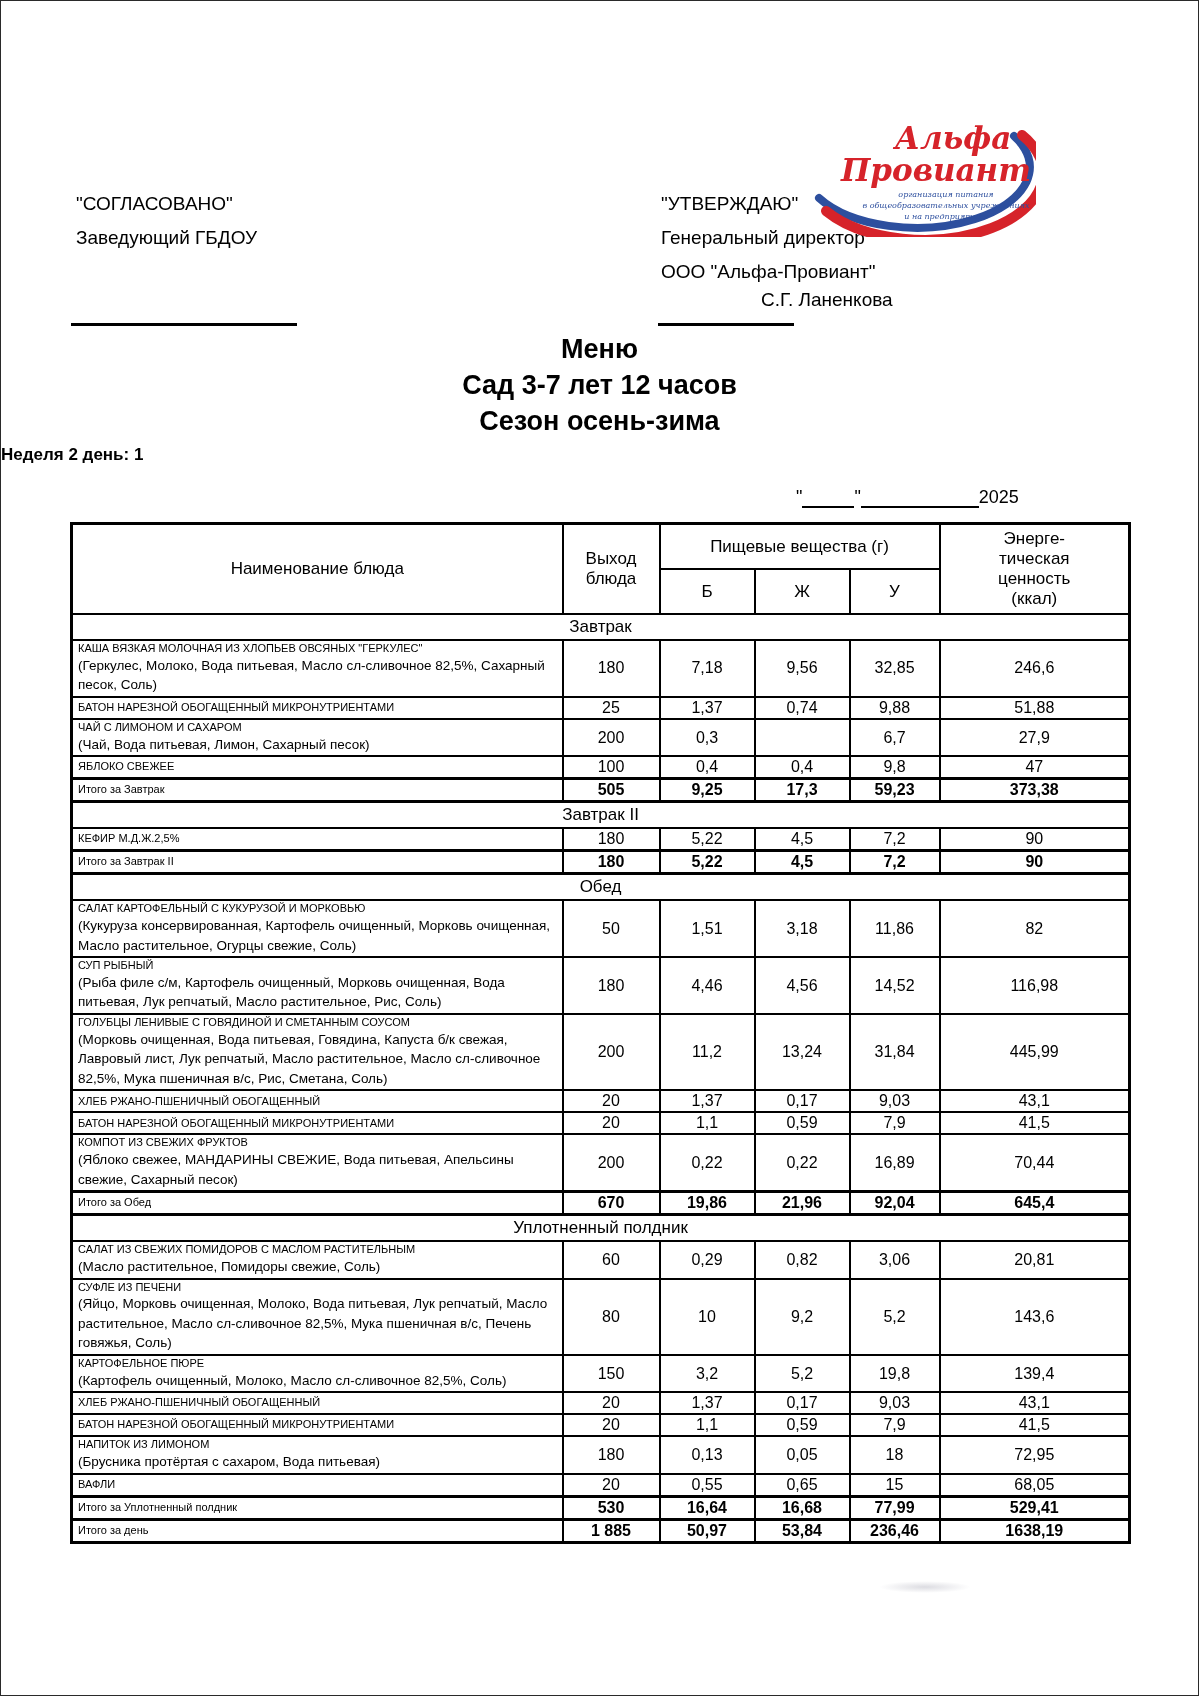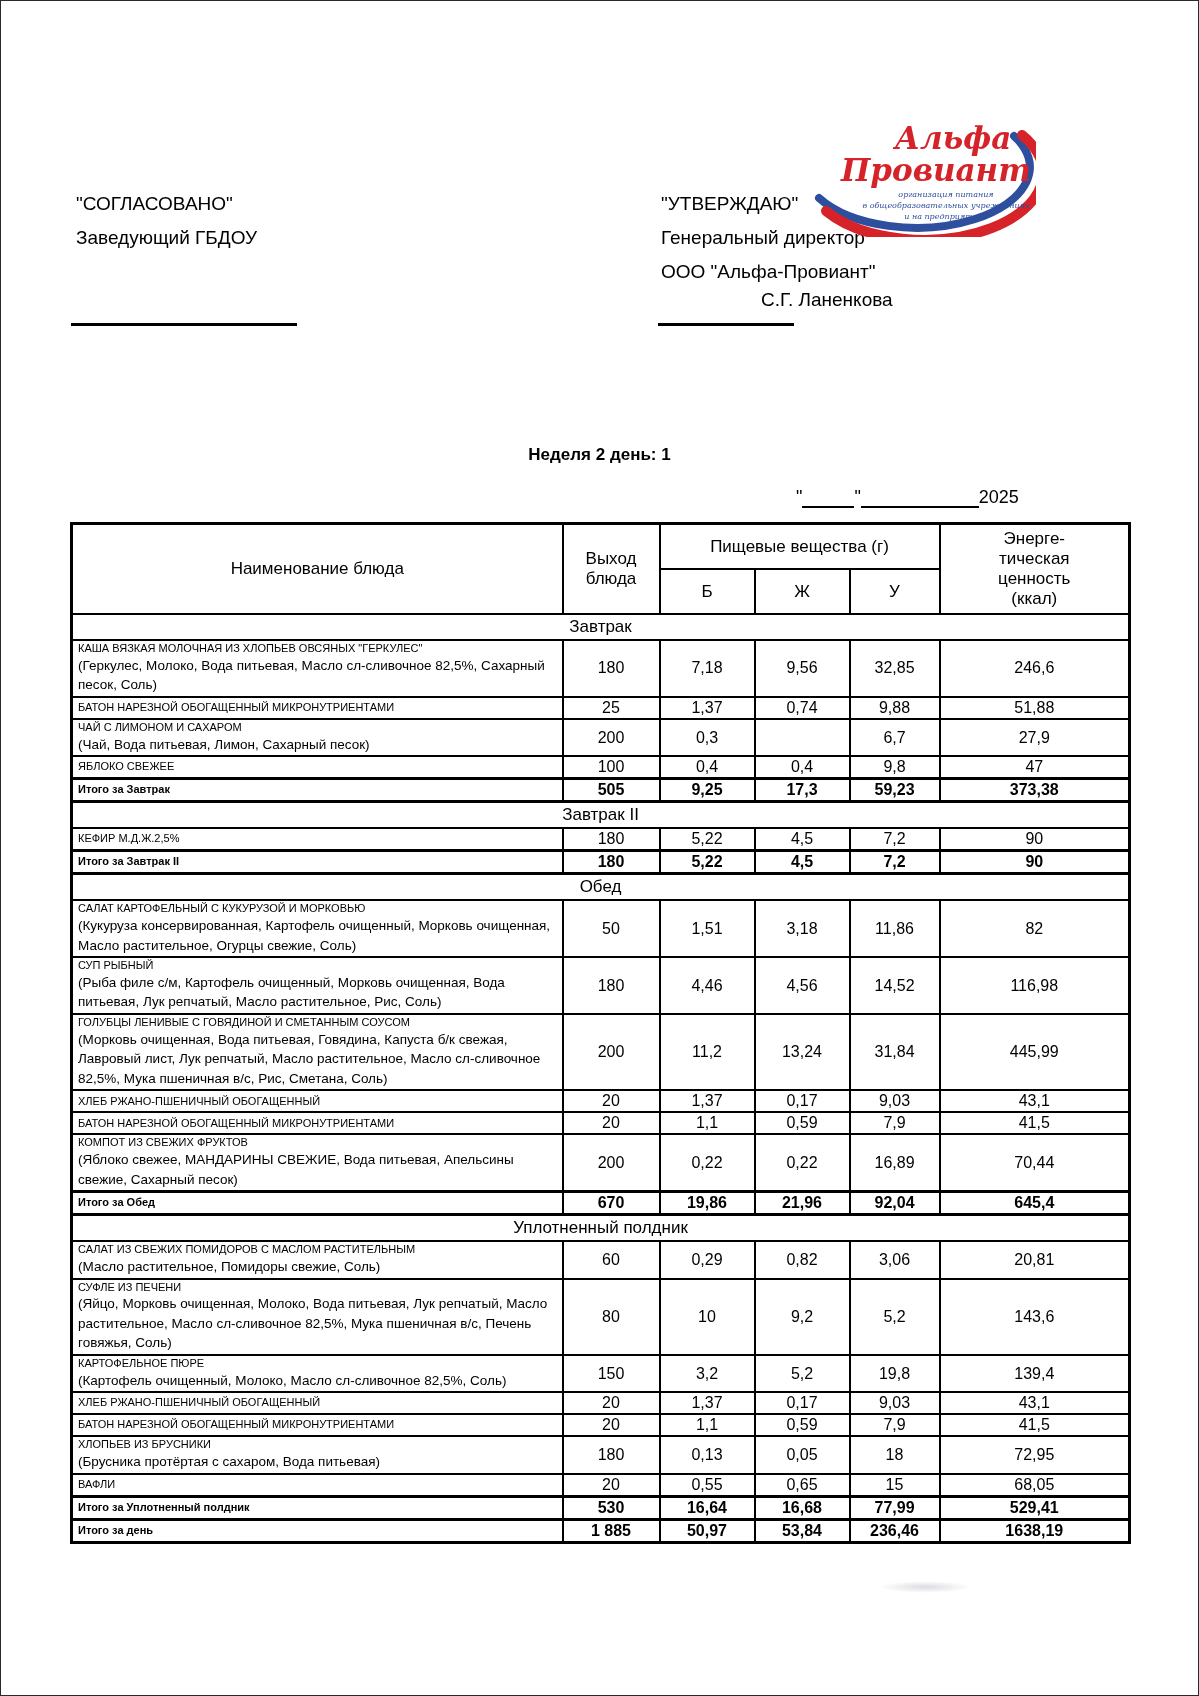--- a/index.html
+++ b/index.html
@@ -15,41 +15,41 @@
   .sig-line.left{left:70px;top:322px;width:226px;}
   .sig-line.right{left:657px;top:322px;width:136px;}
 
   
   .logo{position:absolute;left:795px;top:96px;width:240px;height:140px;}
   .logo svg{display:block;}
 
   
   .title-block{position:absolute;left:0;top:330px;width:100%;text-align:center;}
   .title-line{font-size:27px;font-weight:bold;line-height:36px;}
-  .week-line{position:absolute;left:0;top:444px;width:100%;text-align:center;font-size:17px;font-weight:bold;}
+  .week-line{position:absolute;left:0;top:444px;width:100%;font-size:17px;font-weight:bold;}
 
   
   .date-line{position:absolute;left:795px;top:486px;width:222px;font-size:18px;white-space:nowrap;}
   .blank{display:inline-block;border-bottom:2px solid #000;height:18px;vertical-align:bottom;}
   .blank.short{width:52px;}
   .blank.long{width:118px;}
 
   
   table.menu{position:absolute;left:69px;top:521px;width:1061px;border-collapse:collapse;table-layout:fixed;}
   table.menu th, table.menu td{border:2px solid #000;padding:1px 5px;vertical-align:middle;}
   table.menu{border:3px solid #000;}
   table.menu thead th{font-weight:normal;font-size:17px;text-align:center;padding:4px 2px;}
   th.pre{white-space:pre-line;margin-top:12px;}
   td.num-cell{text-align:center;font-size:16px;}
   td.name-cell{text-align:left;}
   .dish-name{font-size:11px;line-height:1.25;}
   .dish-ingredients{font-size:13.5px;line-height:1.45;}
   tr.section-row td{text-align:center;font-weight:normal;font-size:17px;padding:2px;}
   tr.total-row td{font-weight:bold;border-top-width:3px;border-bottom-width:3px;}
-  tr.total-row td.name-cell .dish-name{font-weight:bold;}
+  tr.total-row td.name-cell .dish-name{font-weight:normal;}
   col.c-name{width:491px;}
   col.c-out{width:97px;}
   col.c-b{width:95px;}
   col.c-zh{width:95px;}
   col.c-u{width:90px;}
   col.c-kcal{width:190px;}
 
   
   .footer{position:absolute;left:115px;top:1552px;font-size:19px;}
   .footer .line{display:inline-block;width:285px;border-bottom:3px solid #000;height:19px;vertical-align:bottom;margin-left:8px;}
@@ -80,20 +80,25 @@
       <path d="M 23 101 A 112 60 0 1 0 218 39" fill="none" stroke="#2d4f9e" stroke-width="8" stroke-linecap="round"></path>
       <path d="M 226 38 A 114 64 0 1 1 30 114" fill="none" stroke="#d6232a" stroke-width="10" stroke-linecap="round"></path>
       <text x="157" y="52" text-anchor="middle" font-family="DejaVu Serif, serif" font-style="italic" font-weight="bold" font-size="31" fill="#d6232a">Альфа</text>
       <text x="140" y="84" text-anchor="middle" font-family="DejaVu Serif, serif" font-style="italic" font-weight="bold" font-size="31" fill="#d6232a">Провиант</text>
       <text x="150" y="100" text-anchor="middle" font-family="DejaVu Serif, serif" font-style="italic" font-size="8" fill="#2d4f9e">организация питания</text>
       <text x="150" y="111" text-anchor="middle" font-family="DejaVu Serif, serif" font-style="italic" font-size="8" fill="#2d4f9e">в общеобразовательных учреждениях</text>
       <text x="150" y="122" text-anchor="middle" font-family="DejaVu Serif, serif" font-style="italic" font-size="8" fill="#2d4f9e">и на предприятиях</text>
     </svg>
   </div>
 
+  <div class="title-block">
+    <div class="title-line">Меню</div>
+    <div class="title-line">Сад 3-7 лет 12 часов</div>
+    <div class="title-line">Сезон осень-зима</div>
+  </div>
   <div class="week-line">Неделя 2  день: 1</div>
 
   <div class="date-line"><span>"</span><span class="blank short"></span><span>"</span><span class="blank long"></span><span>2025</span></div>
 
   <table class="menu">
     <colgroup>
       <col class="c-name">
         <col class="c-out">
         <col class="c-b">
         <col class="c-zh">
@@ -324,21 +329,21 @@
             <div class="dish-name">БАТОН НАРЕЗНОЙ ОБОГАЩЕННЫЙ МИКРОНУТРИЕНТАМИ</div>
           </td>
           <td class="num-cell">20</td>
           <td class="num-cell">1,1</td>
           <td class="num-cell">0,59</td>
           <td class="num-cell">7,9</td>
           <td class="num-cell">41,5</td>
         </tr>
         <tr class="dish-row">
           <td class="name-cell">
-            <div class="dish-name">ХЛОПЬЕВ ИЗ БРУСНИКИ</div>
+            <div class="dish-name">НАПИТОК ИЗ ЛИМОНОМ</div>
             <div class="dish-ingredients">(Брусника протёртая с сахаром, Вода питьевая)</div>
           </td>
           <td class="num-cell">180</td>
           <td class="num-cell">0,13</td>
           <td class="num-cell">0,05</td>
           <td class="num-cell">18</td>
           <td class="num-cell">72,95</td>
         </tr>
         <tr class="dish-row">
           <td class="name-cell">

